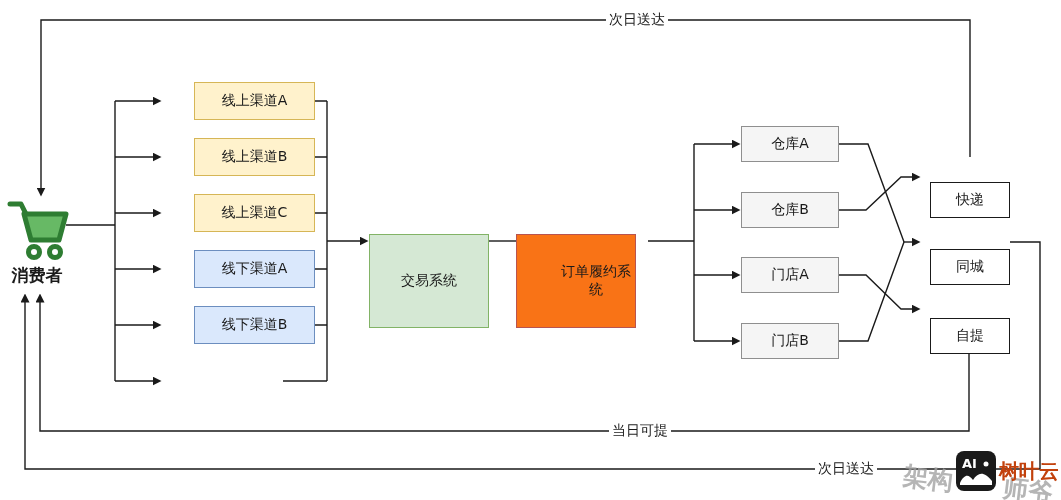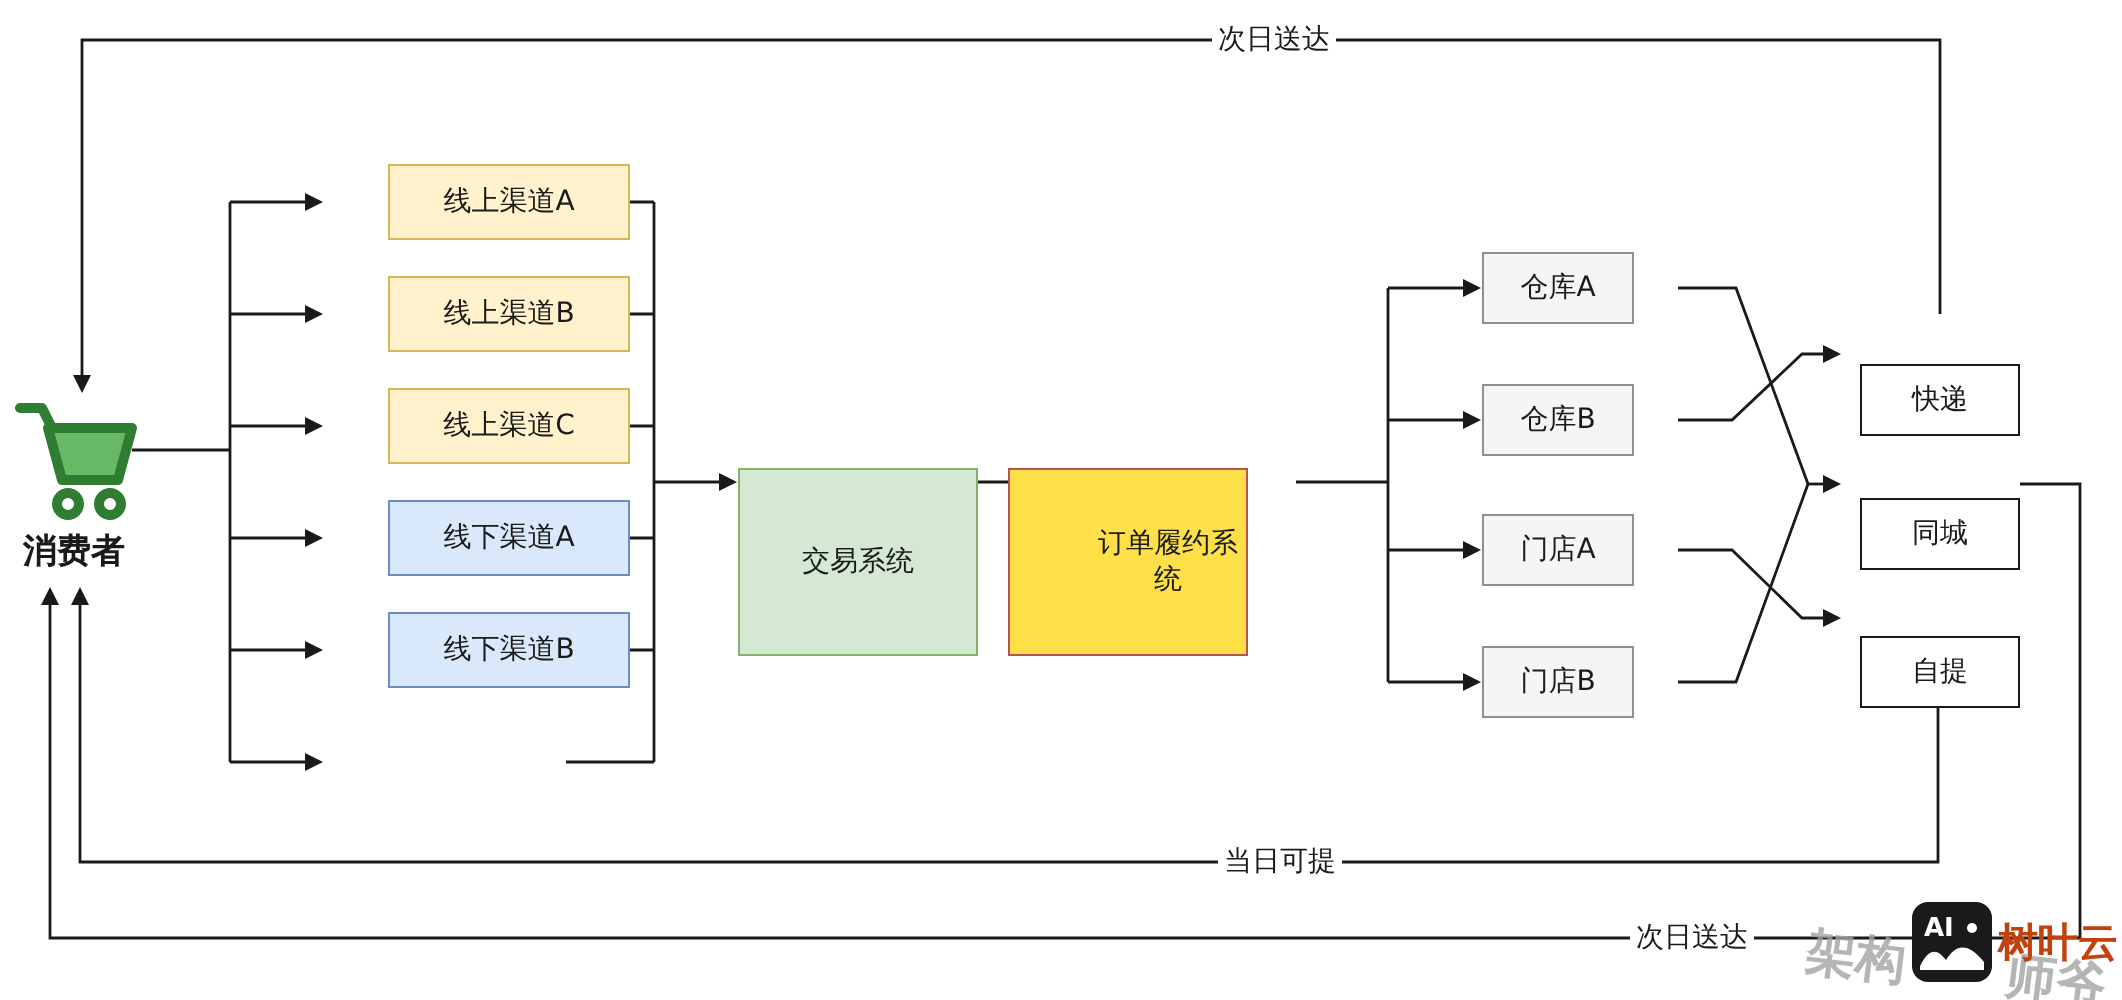--- a/index.html
+++ b/index.html
@@ -6,22 +6,22 @@
   #stage{position:relative;width:1061px;height:500px;background:#ffffff;overflow:hidden;
          font-family:"DejaVu Sans","Liberation Sans",sans-serif;color:#1a1a1a;}
   #wires{position:absolute;left:0;top:0;z-index:0;}
   .node{position:absolute;display:flex;align-items:center;justify-content:center;
         font-size:14px;z-index:2;box-sizing:border-box;text-align:center;}
   .ch{width:121px;height:38px;left:162px;margin-left:32px;}
   .ch.online{background:#FFF2CC;border:1.4px solid #D6B656;}
   .ch.offline{background:#DAE8FC;border:1.4px solid #6C8EBF;}
   .sys{width:120px;height:94px;top:202px;margin-top:32px;}
   .sys.trans{left:369px;background:#D5E8D4;border:1.4px solid #82B366;}
-  .sys.fulfil{left:504px;background:#fde047;border:1.4px solid #B85450;padding-left:40px;}
-  .fn{width:76px;height:36px;left:741px;background:#F5F5F5;border:1.4px solid #8f8f8f;}
+  .sys.fulfil{left:516px;background:#f97316;border:1.4px solid #B85450;padding-left:40px;}
+  .fn{width:98px;height:36px;left:741px;background:#F5F5F5;border:1.4px solid #8f8f8f;}
   .dm{width:80px;height:36px;left:930px;background:#ffffff;border:1.4px solid #1a1a1a;margin-top:25px;}
   .edge-label{position:absolute;z-index:3;background:#ffffff;padding:0 3px;font-size:14px;
               transform:translate(-50%,-50%);white-space:nowrap;}
   #consumer-label{position:absolute;left:2px;top:264px;width:70px;text-align:center;
                   font-size:17px;font-weight:700;z-index:2;}
   #cart{position:absolute;left:6px;top:193px;z-index:2;}
   #watermark{position:absolute;left:895px;top:446px;width:166px;height:54px;z-index:4;}
   .wm-frag{position:absolute;font-size:25px;font-weight:700;color:#a3a3a3;opacity:.8;
            transform:rotate(7deg);white-space:nowrap;}
   #wm-frag-left{left:8px;top:16px;}

